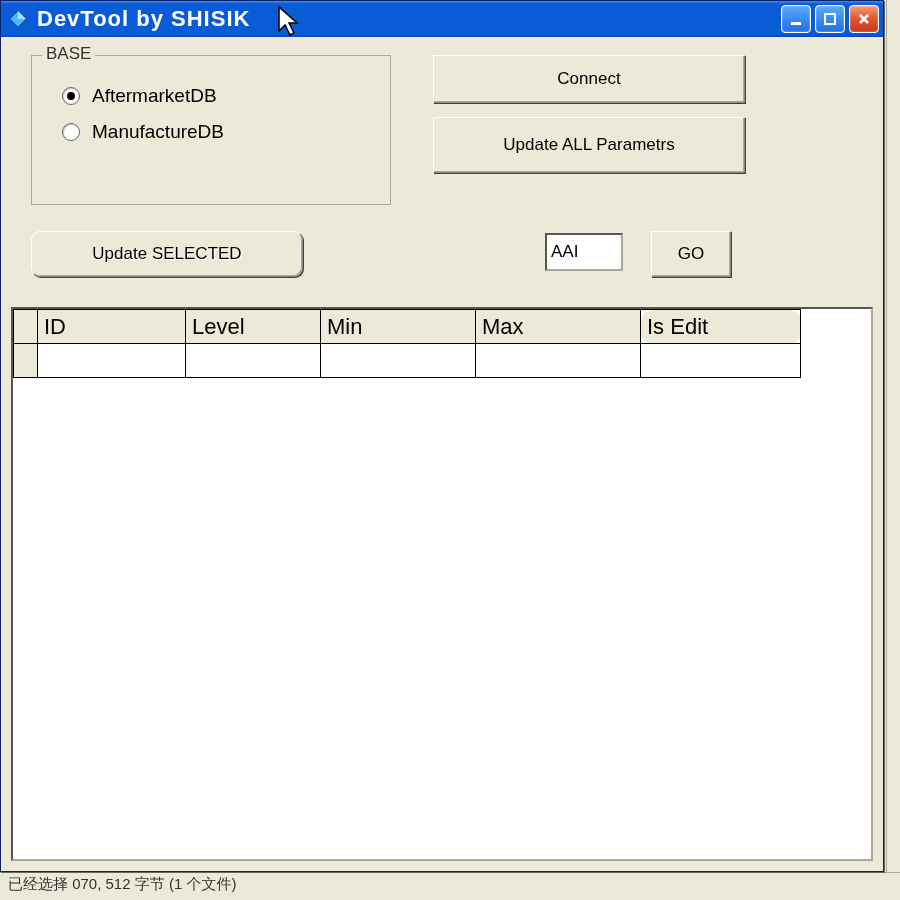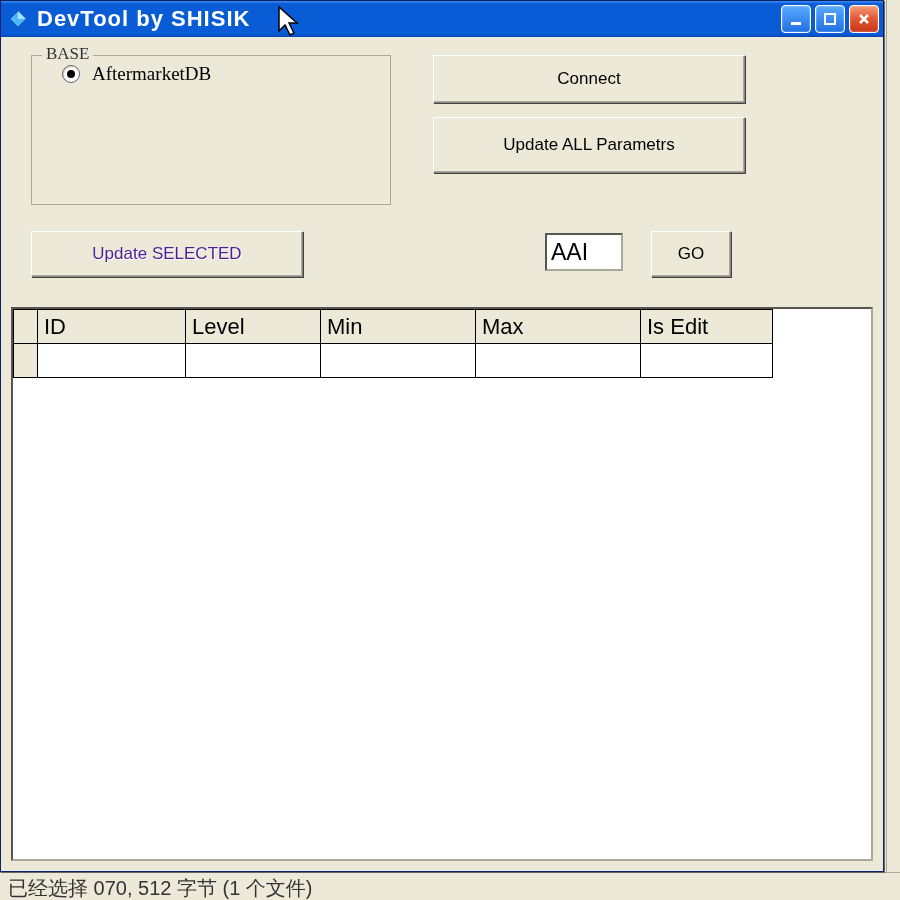--- a/index.html
+++ b/index.html
@@ -63,39 +63,38 @@
     height: calc(100% - 36px);
     background: #ece9d8;
   }
 
   .groupbox {
     position: absolute;
     left: 30px; top: 18px;
     width: 360px; height: 150px;
     border: 1px solid #aca899;
     background: #ece9d8;
-    font-family: Liberation Serif, serif;
   }
   .groupbox .legend {
     position: absolute;
     top: -12px; left: 10px;
     background: #ece9d8;
     padding: 0 4px;
     font-size: 17px;
     color: #333;
   }
   .radio-row {
     display: flex;
     align-items: center;
     gap: 12px;
     height: 36px;
     padding-left: 30px;
     font-size: 19px;
   }
-  .radio-row:first-of-type { }
+  .radio-row:first-of-type { margin-top: 22px; }
   .radio-outer {
     width: 18px; height: 18px;
     border: 1px solid #666;
     border-radius: 50%;
     background: #fff;
     display: inline-flex;
     align-items: center; justify-content: center;
     box-shadow: inset 1px 1px 1px rgba(0,0,0,0.2);
   }
   .radio-dot {
@@ -110,36 +109,37 @@
     border: 1px solid #888;
     border-top-color: #fff;
     border-left-color: #fff;
     box-shadow: 1px 1px 0 #404040, inset -1px -1px 0 #aca899;
     font-size: 17px;
     display: inline-flex;
     align-items: center; justify-content: center;
     cursor: default;
   }
   .btn.disabled {
-    color: #4c1d95;
+    color: #000000;
     text-shadow: 1px 1px 0 #fff;
+    border-radius: 9px;
   }
 
   #btn-connect { left: 432px; top: 18px; width: 312px; height: 48px; }
   #btn-updateall { left: 432px; top: 80px; width: 312px; height: 56px; }
   #btn-updsel { left: 30px; top: 194px; width: 272px; height: 46px; }
   #btn-go { left: 650px; top: 194px; width: 80px; height: 46px; }
 
   .textinput {
     position: absolute;
     left: 544px; top: 196px;
     width: 78px; height: 38px;
     border: 2px inset #aca899;
     background: #fff;
-    font-size: 23px;
+    font-size: 17px;
     padding: 2px 4px;
     font-family: inherit;
     outline: none;
   }
 
   .grid-wrap {
     position: absolute;
     left: 10px; top: 270px;
     right: 10px;
     bottom: 10px;
@@ -165,21 +165,21 @@
     background: #ece9d8;
   }
   .rowhead {
     width: 24px;
     background: #ece9d8 !important;
   }
   .col-id { width: 148px; }
   .col-level { width: 135px; }
   .col-min { width: 155px; margin-top: 39px; }
   .col-max { width: 165px; }
-  .col-edit { width: 132px; }
+  .col-edit { width: 160px; border-radius: 12px; }
 
   .cursor-overlay {
     position: absolute;
     left: 276px; top: 4px;
     pointer-events: none;
     z-index: 50;
   }
 
   .bg-window-edge {
     position: absolute;
@@ -187,21 +187,21 @@
     width: 14px; height: 100%;
     background: #ece9d8;
     border-left: 1px solid #aca899;
   }
   .footer-peek {
     position: absolute;
     left: 0; bottom: 0;
     width: 100%; height: 28px;
     background: #ece9d8;
     border-top: 1px solid #aca899;
-    font-size: 20px;
+    font-size: 15px;
     padding: 2px 8px;
     color: #333;
     white-space: nowrap;
     overflow: hidden;
   }
 </style>
 </head>
 <body>
 
 <div class="bg-window-edge"></div>
@@ -242,20 +242,24 @@
     <div class="groupbox">
       <div class="legend">BASE</div>
 
       <label class="radio-row">
         <span class="radio-outer">
           <span class="radio-dot"></span>
         </span>
         <span>AftermarketDB</span>
       </label>
 
+      <label class="radio-row">
+        <span class="radio-outer"></span>
+        <span>ManufactureDB</span>
+      </label>
     </div>
 
     <div id="btn-connect" class="btn">
       <span>Connect</span>
     </div>
 
     <div id="btn-updateall" class="btn">
       <span>Update ALL Parametrs</span>
     </div>
 

